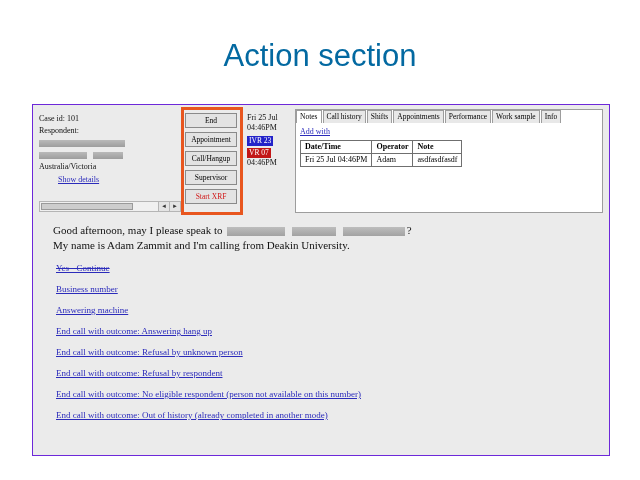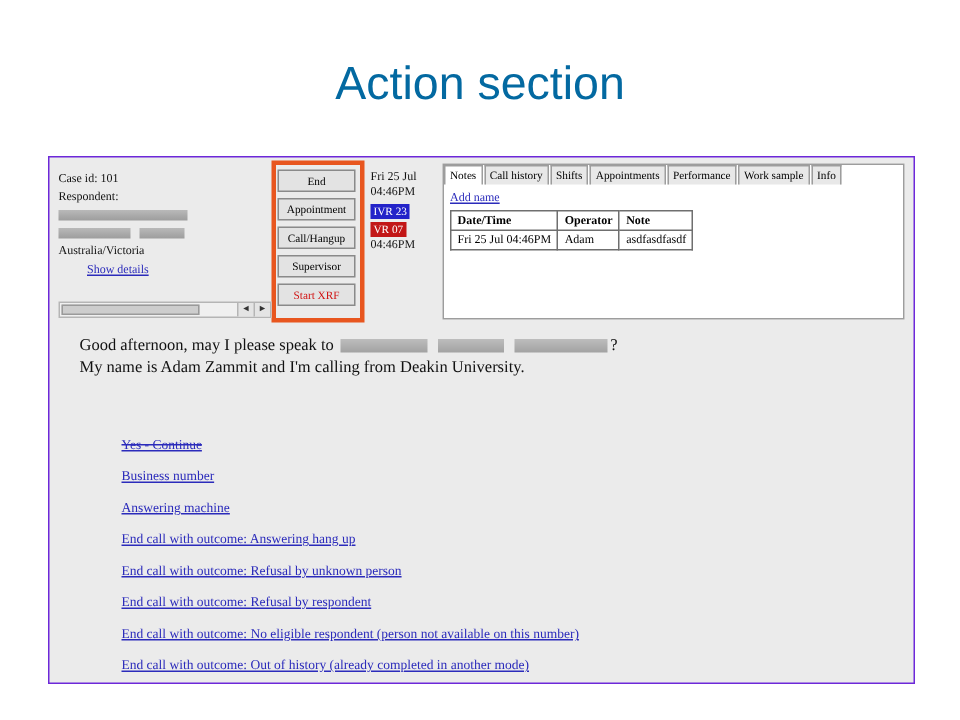--- a/index.html
+++ b/index.html
@@ -244,24 +244,23 @@
     display: inline-block;
     height: 9px;
     background: linear-gradient(180deg,#bdbdbd,#a2a2a2);
     vertical-align: middle;
     margin: 0 2px;
   }
 
   
   .links {
     position: absolute;
-    left: 48px;
+    left: 23px;
     top: 158px;
     width: 520px;
-    margin-top: 28px;
   }
   .outcome-link {
     display: block;
     font-size: 9px;
     color: #2b2bbb;
     text-decoration: underline;
     margin-bottom: 10px;
     line-height: 11px;
   }
   .outcome-link.strike { text-decoration: underline line-through; }
@@ -326,21 +325,21 @@
     <div class="notes-panel">
       <div class="tabs">
         <div class="tab active">Notes</div>
         <div class="tab">Call history</div>
         <div class="tab">Shifts</div>
         <div class="tab">Appointments</div>
         <div class="tab">Performance</div>
         <div class="tab">Work sample</div>
         <div class="tab">Info</div>
       </div>
-      <div class="add-note">Add name</div>
+      <div class="add-note">Add with</div>
       <table class="note-table">
         <tbody>
             <tr>
           <th>Date/Time</th>
           <th>Operator</th>
           <th>Note</th>
         </tr>
         <tr>
           <td>Fri 25 Jul 04:46PM</td>
           <td>Adam</td>

